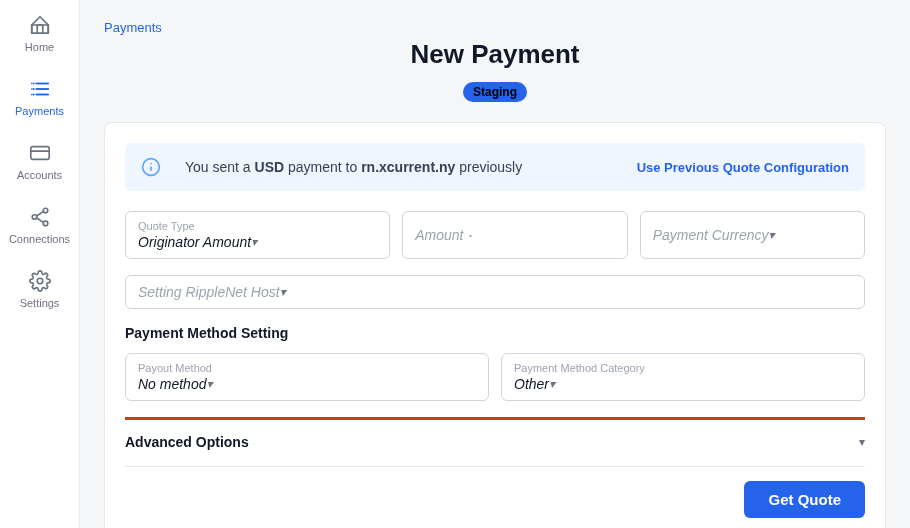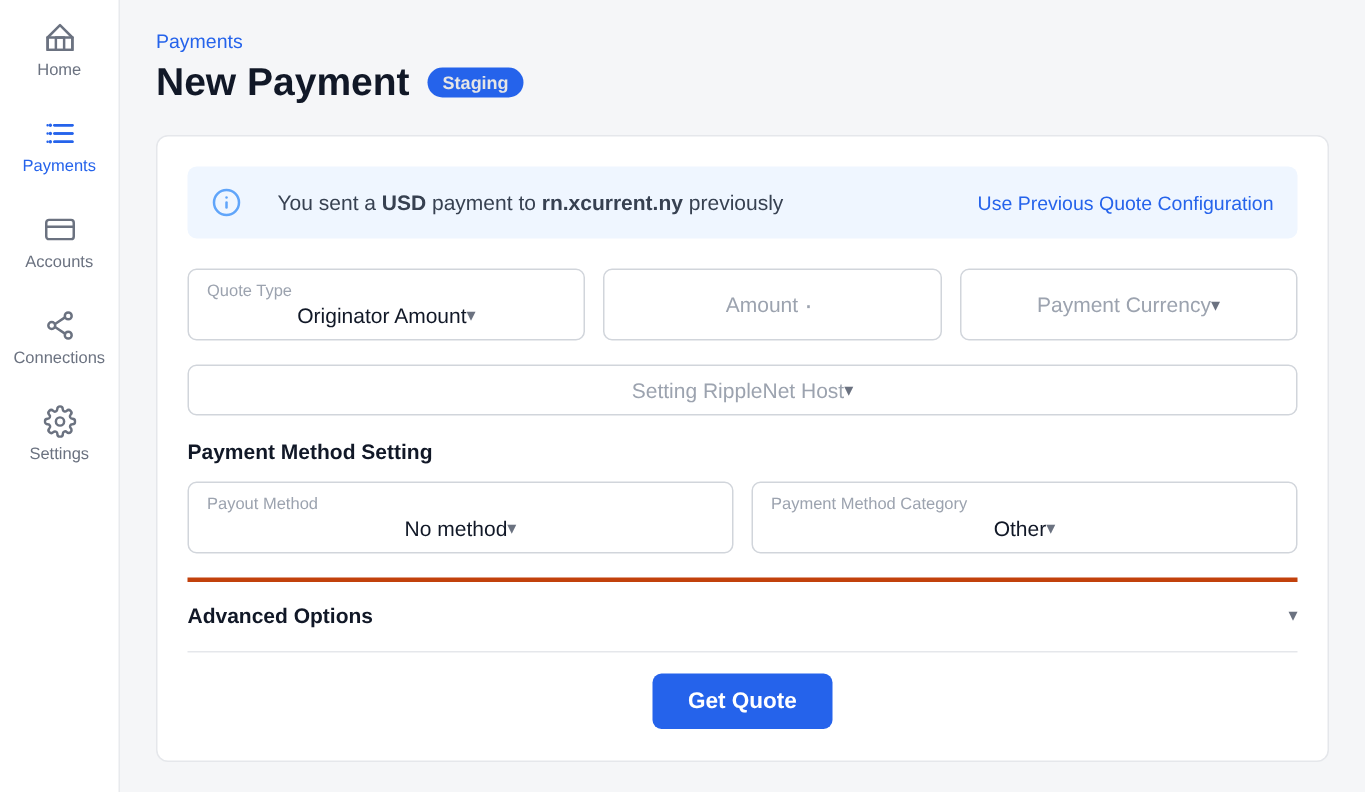--- a/index.html
+++ b/index.html
@@ -57,31 +57,32 @@
       font-size: 13px;
       color: #2563eb;
       margin-bottom: 4px;
     }
 
     .page-header {
       display: flex;
       align-items: center;
       gap: 12px;
       margin-bottom: 20px;
+      flex-direction: column;
     }
 
     .page-title {
       font-size: 26px;
       font-weight: 700;
       color: #111827;
     }
 
     .staging-badge {
       background: #2563eb;
-      color: #e5e5e5;
+      color: #000000;
       font-size: 12px;
       font-weight: 600;
       padding: 3px 10px;
       border-radius: 12px;
     }
 
     
     .card {
       background: #fff;
       border-radius: 8px;
@@ -111,21 +112,21 @@
     }
     .info-text {
       font-size: 14px;
       color: #374151;
     }
     .info-text strong { font-weight: 600; }
     .info-link {
       font-size: 13px;
       color: #2563eb;
       cursor: pointer;
-      font-weight: 400;
+      font-weight: 700;
     }
 
     
     .form-row {
       display: flex;
       gap: 12px;
       margin-bottom: 16px;
     }
 
     .form-field {
@@ -139,21 +140,22 @@
       justify-content: center;
     }
     .form-field label {
       font-size: 11px;
       color: #9ca3af;
       margin-bottom: 2px;
     }
     .form-field-inner {
       display: flex;
       align-items: center;
-      justify-content: center;
+      justify-content: flex-start;
+      font-style: italic;
     }
     .form-field-value {
       font-size: 14px;
       color: #111827;
       font-weight: 500;
     }
     .form-field-placeholder {
       font-size: 14px;
       color: #9ca3af;
     }
@@ -196,21 +198,21 @@
       font-size: 14px;
       font-weight: 600;
       color: #111827;
     }
 
     
     .card-footer {
       border-top: 1px solid #e5e7eb;
       padding-top: 14px;
       display: flex;
-      justify-content: center;
+      justify-content: flex-end;
       margin-top: 16px;
     }
 
     .get-quote-btn {
       background: #2563eb;
       color: #fff;
       border: none;
       border-radius: 6px;
       padding: 10px 24px;
       font-size: 15px;

